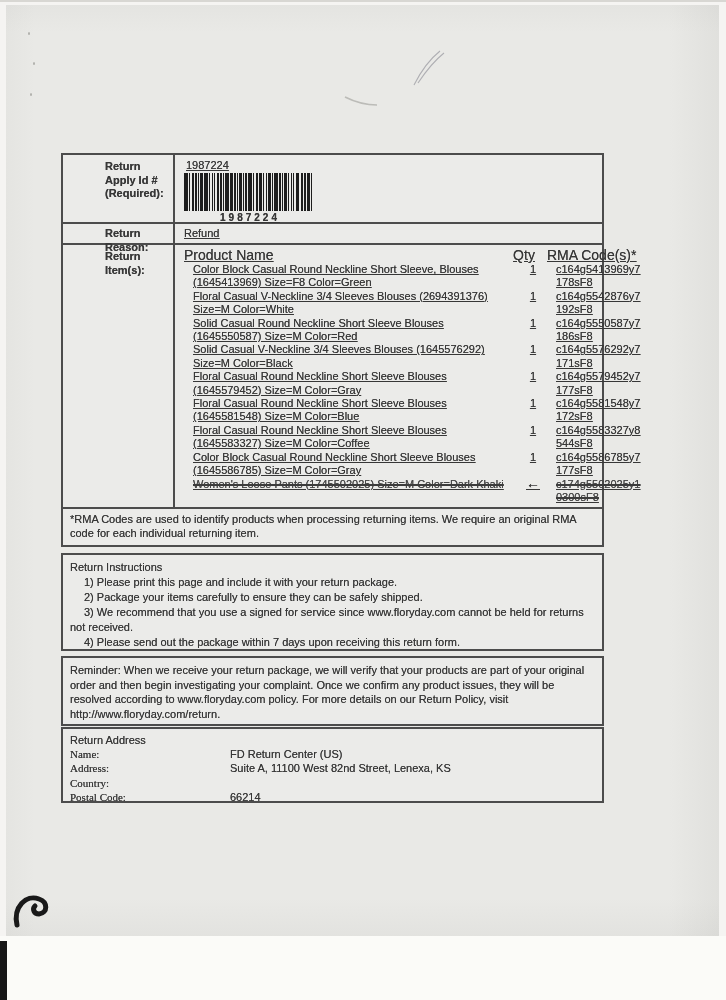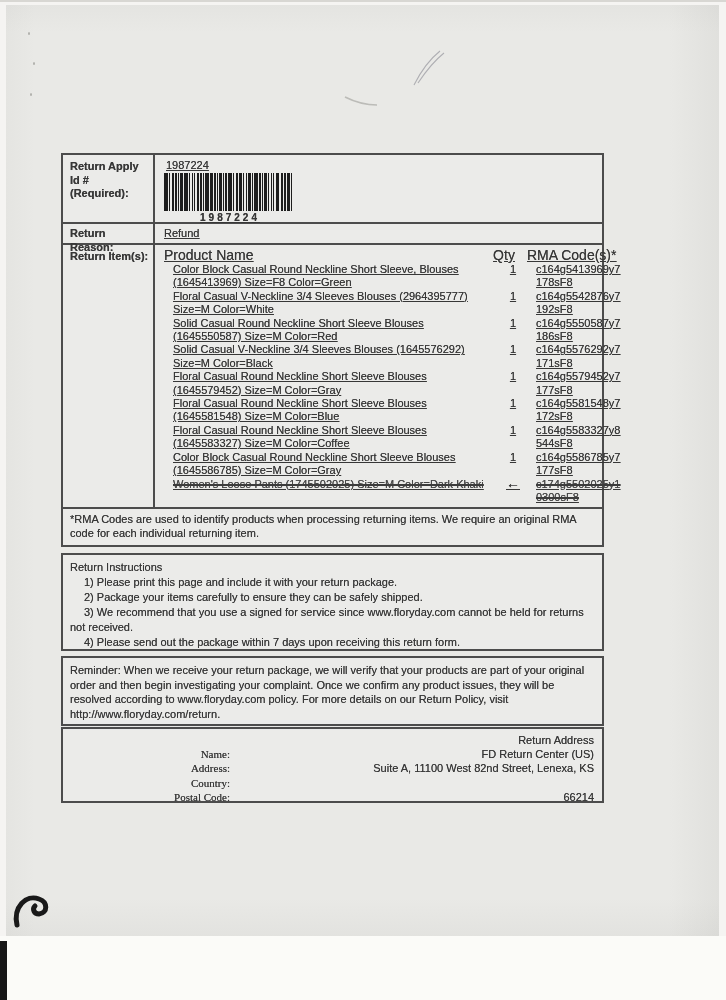--- a/index.html
+++ b/index.html
@@ -29,21 +29,21 @@
   }
   
   .ink{ text-shadow:0 0 0.55px rgba(60,60,60,0.85); }
 
   
   #main-table{top:148px;height:394px;}
   .tr{display:flex;box-sizing:border-box;}
   .td{box-sizing:border-box;}
   .label-col{
     width:92px;flex:0 0 92px;border-right:2px solid #4c4c4c;
-    padding:5px 4px 0 7px;font-size:11px;line-height:13.5px;font-weight:bold;
+    padding:5px 4px 0 22px;font-size:11px;line-height:13.5px;font-weight:bold;margin-left:20px;
   }
   .value-col{flex:1;padding:4px 4px 0 9px;font-size:11px;line-height:13.5px;text-decoration:underline;}
   .row-apply{height:69px;border-bottom:2px solid #4c4c4c;}
   .row-reason{height:21px;border-bottom:2px solid #4c4c4c;}
   .row-reason .label-col,.row-reason .value-col{padding-top:3px;}
   .row-items{height:264px;border-bottom:2px solid #4c4c4c;}
   .row-note{height:34px;}
   .note-text{padding:4px 8px 0 7px;font-size:11px;line-height:13.5px;}
 
   
@@ -68,21 +68,21 @@
     text-decoration-thickness:2px;
     text-decoration-color:#3c3c3c;
     color:#474747;
   }
   .arrow-mark{font-size:14px;font-weight:bold;line-height:10px;color:#2e2e2e;}
 
   
   #instructions{top:548px;height:98px;padding:5px 8px 0 7px;font-size:11px;line-height:15px;}
   .step{text-indent:14px;}
   #reminder{top:651px;height:70px;padding:5px 8px 0 7px;font-size:11px;line-height:14.5px;}
-  #address{top:722px;height:76px;padding:4px 8px 0 7px;font-size:11px;line-height:14.2px;text-align:right;}
+  #address{top:722px;height:76px;padding:4px 8px 0 7px;font-size:11px;line-height:14.2px;}
   .addr-row{display:flex;}
   .addr-label{width:160px;flex:0 0 160px;font-family:Liberation Serif, serif;}
   .addr-value{flex:1;}
 
   
   .artifact{position:absolute;}
   .speck{width:2px;height:3px;background:#8a8a86;border-radius:50%;opacity:.6;}
 </style>
 </head>
 <body>
@@ -174,21 +174,21 @@
           </div>
           <div id="items-body">
 
               <div class="item-row">
                 <div class="c-name strikeable">Color Block Casual Round Neckline Short Sleeve, Blouses (1645413969) Size=F8 Color=Green</div>
                 <div class="c-qty"><span>1</span><span class="arrow-mark"></span></div>
                 <div class="c-rma strikeable">c164g5413969y7 178sF8</div>
               </div>
 
               <div class="item-row">
-                <div class="c-name strikeable">Floral Casual V-Neckline 3/4 Sleeves Blouses (2964395777) Size=M Color=White</div>
+                <div class="c-name strikeable">Floral Casual V-Neckline 3/4 Sleeves Blouses (2694391376) Size=M Color=White</div>
                 <div class="c-qty"><span>1</span><span class="arrow-mark"></span></div>
                 <div class="c-rma strikeable">c164g5542876y7 192sF8</div>
               </div>
 
               <div class="item-row">
                 <div class="c-name strikeable">Solid Casual Round Neckline Short Sleeve Blouses (1645550587) Size=M Color=Red</div>
                 <div class="c-qty"><span>1</span><span class="arrow-mark"></span></div>
                 <div class="c-rma strikeable">c164g5550587y7 186sF8</div>
               </div>
 

